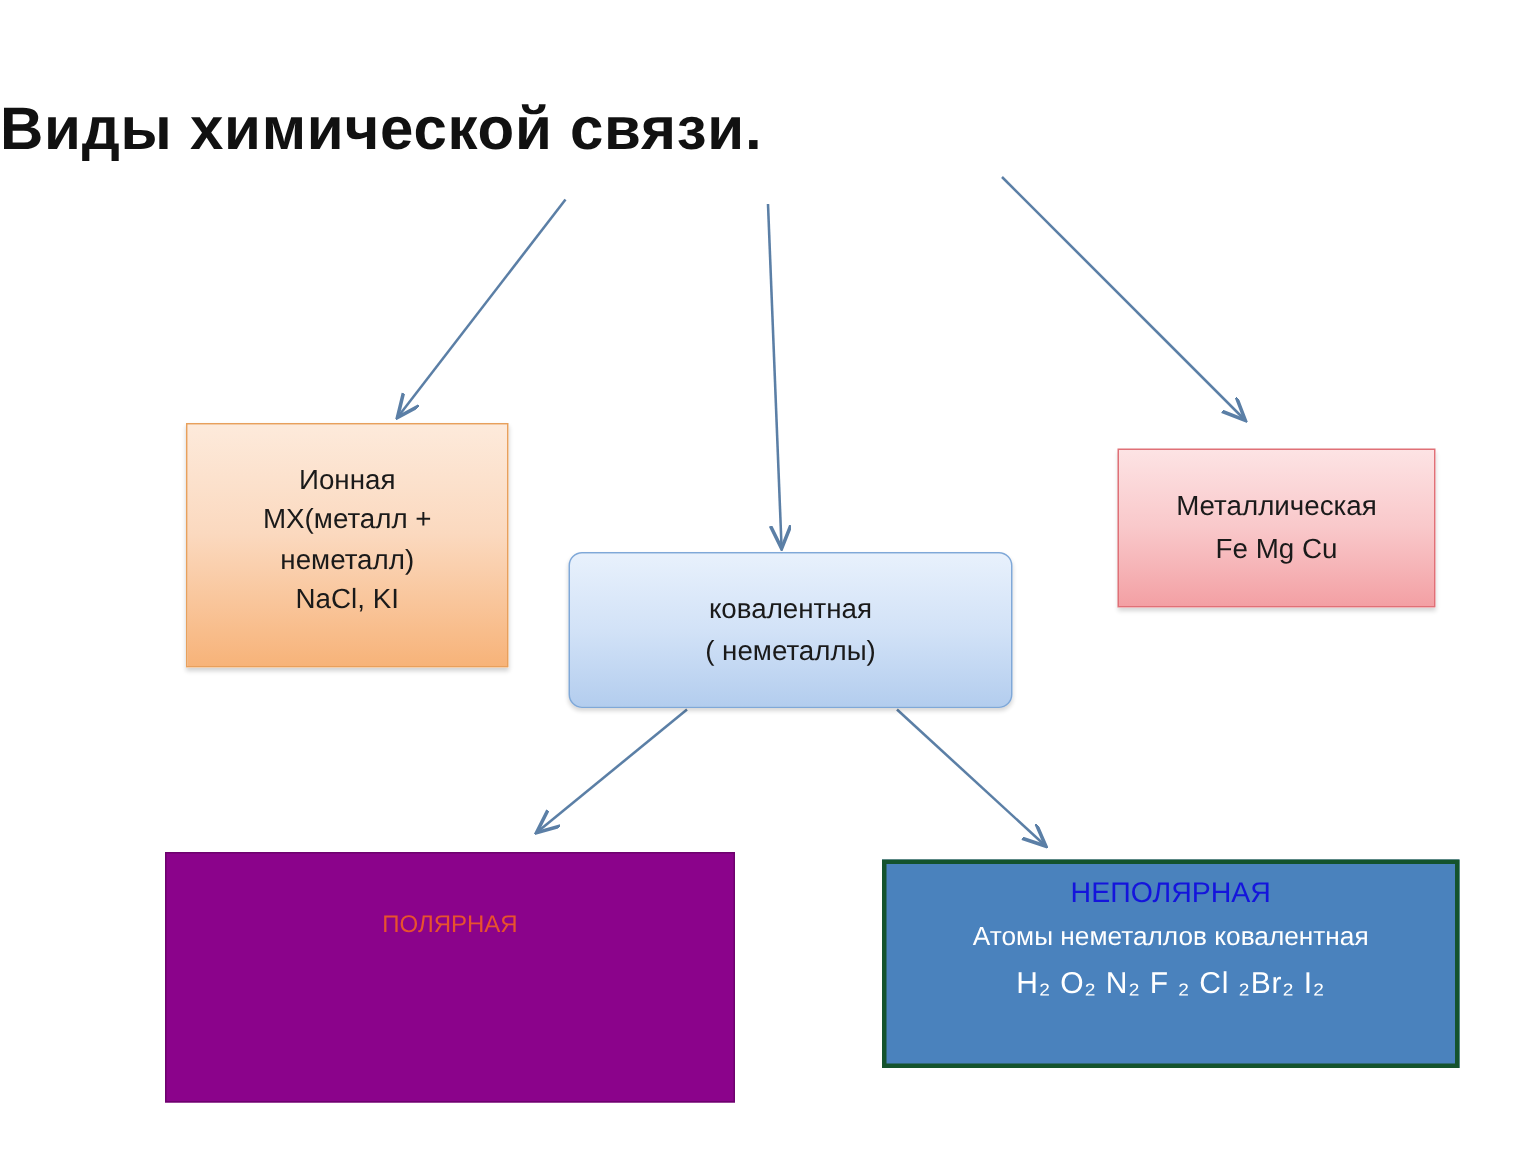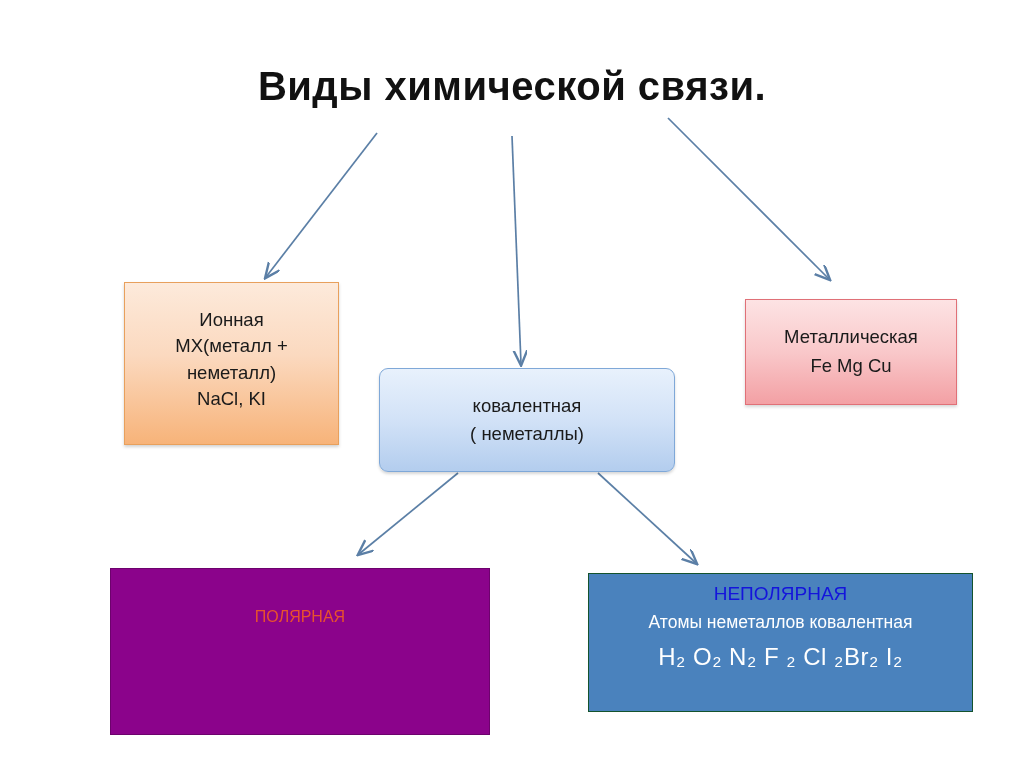--- a/index.html
+++ b/index.html
@@ -25,21 +25,21 @@
     height: 768px;
     pointer-events: none;
   }
 
   
   .title {
     position: absolute;
     left: 0;
     top: 64px;
     width: 1024px;
-    text-align: center;
+    text-align: left;
     font-size: 40px;
     font-weight: 700;
     color: #111111;
     letter-spacing: 0.5px;
     white-space: nowrap;
   }
 
   
   .node {
     position: absolute;
@@ -121,35 +121,35 @@
     margin-bottom: 6px;
   }
 
   
   .node-nonpolar {
     left: 588px;
     top: 573px;
     width: 385px;
     height: 139px;
     background: #4a82bd;
-    border: 1px solid #14532d;
+    border: 3px solid #14532d;
     color: #ffffff;
     font-size: 17.5px;
     line-height: 1.45;
     justify-content: flex-start;
     padding-top: 6px;
   }
   .nonpolar-heading {
     color: #1414dc;
     font-size: 19px;
     font-weight: 400;
     margin-bottom: 2px;
   }
   .formula-row {
-    font-size: 24px;
+    font-size: 20px;
     letter-spacing: 0.5px;
     margin-top: 5px;
   }
 </style>
 </head>
 <body>
 
 <div id="canvas">
 
   <svg id="arrow-layer" viewBox="0 0 1024 768" xmlns="http://www.w3.org/2000/svg">

